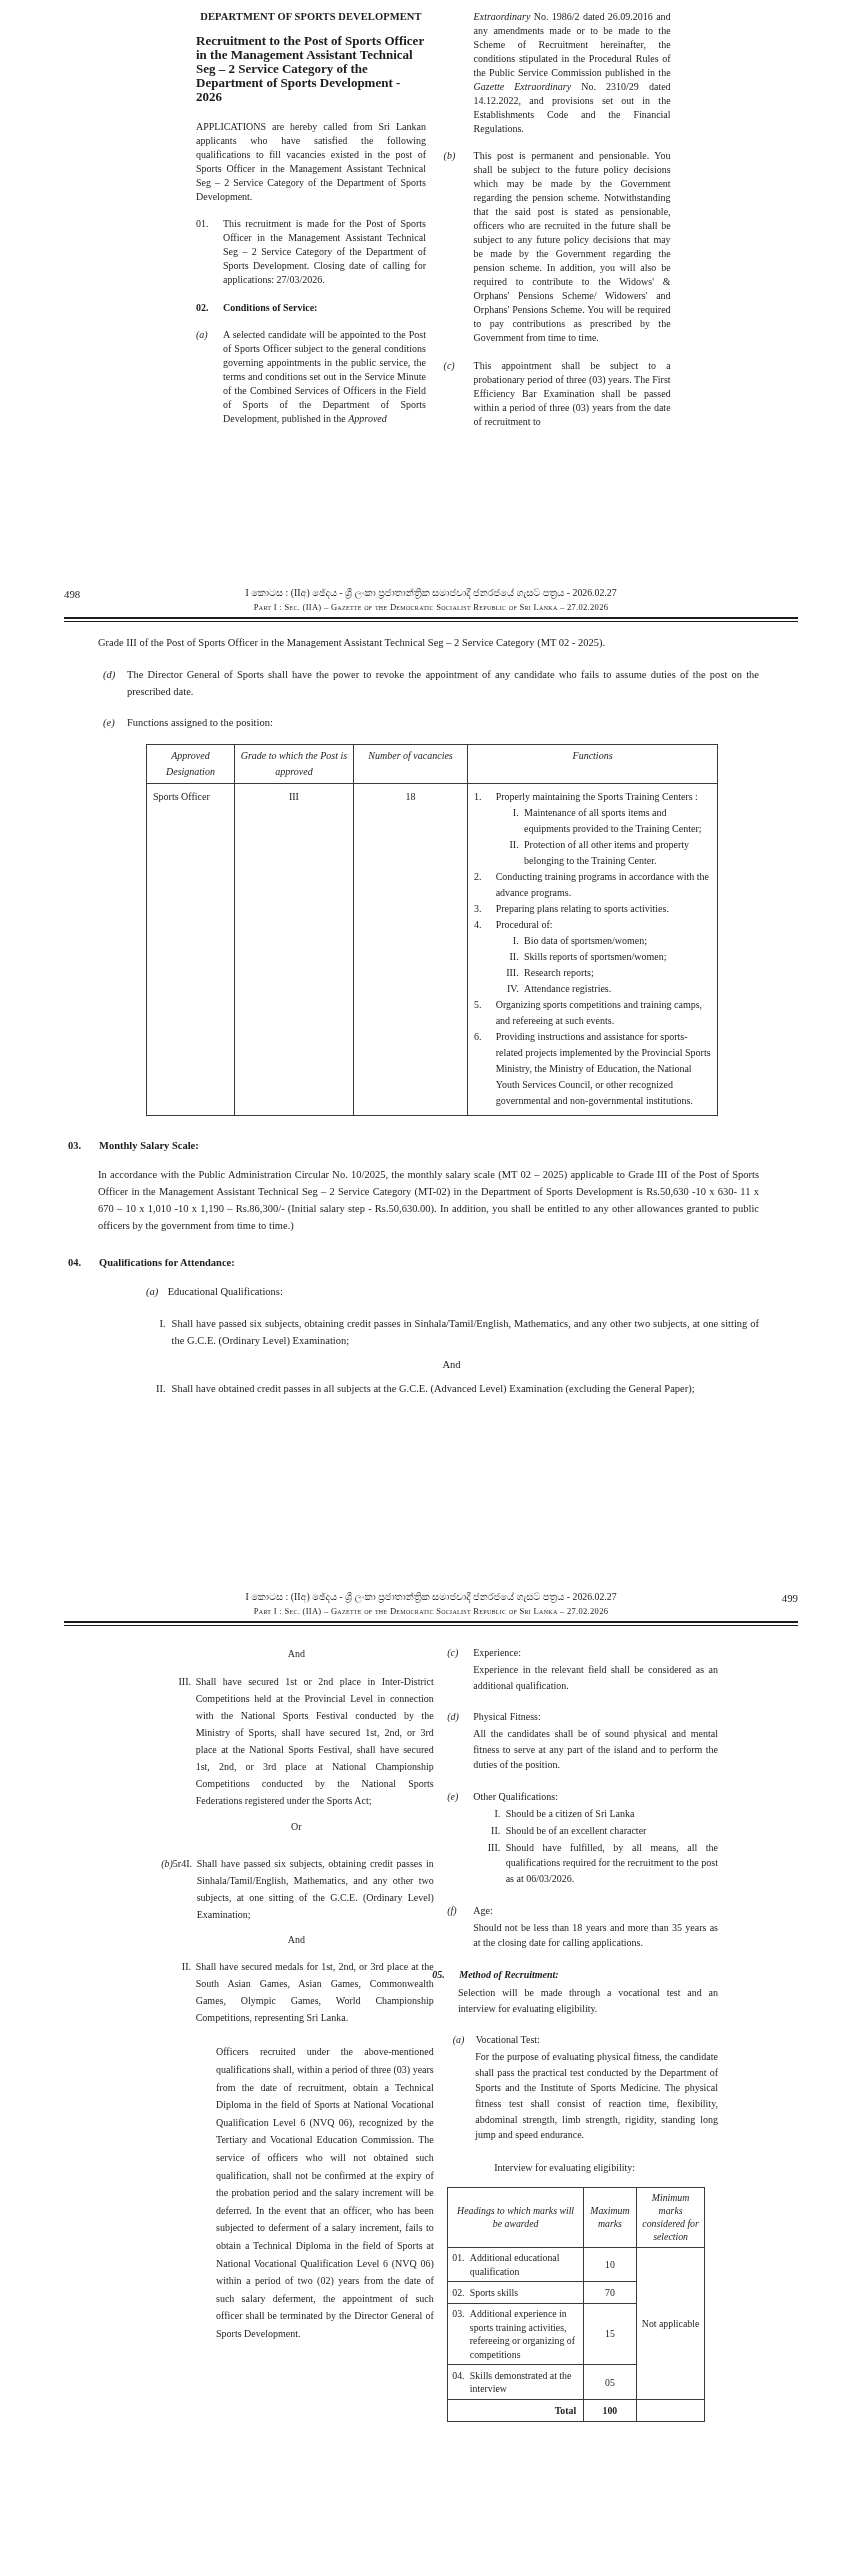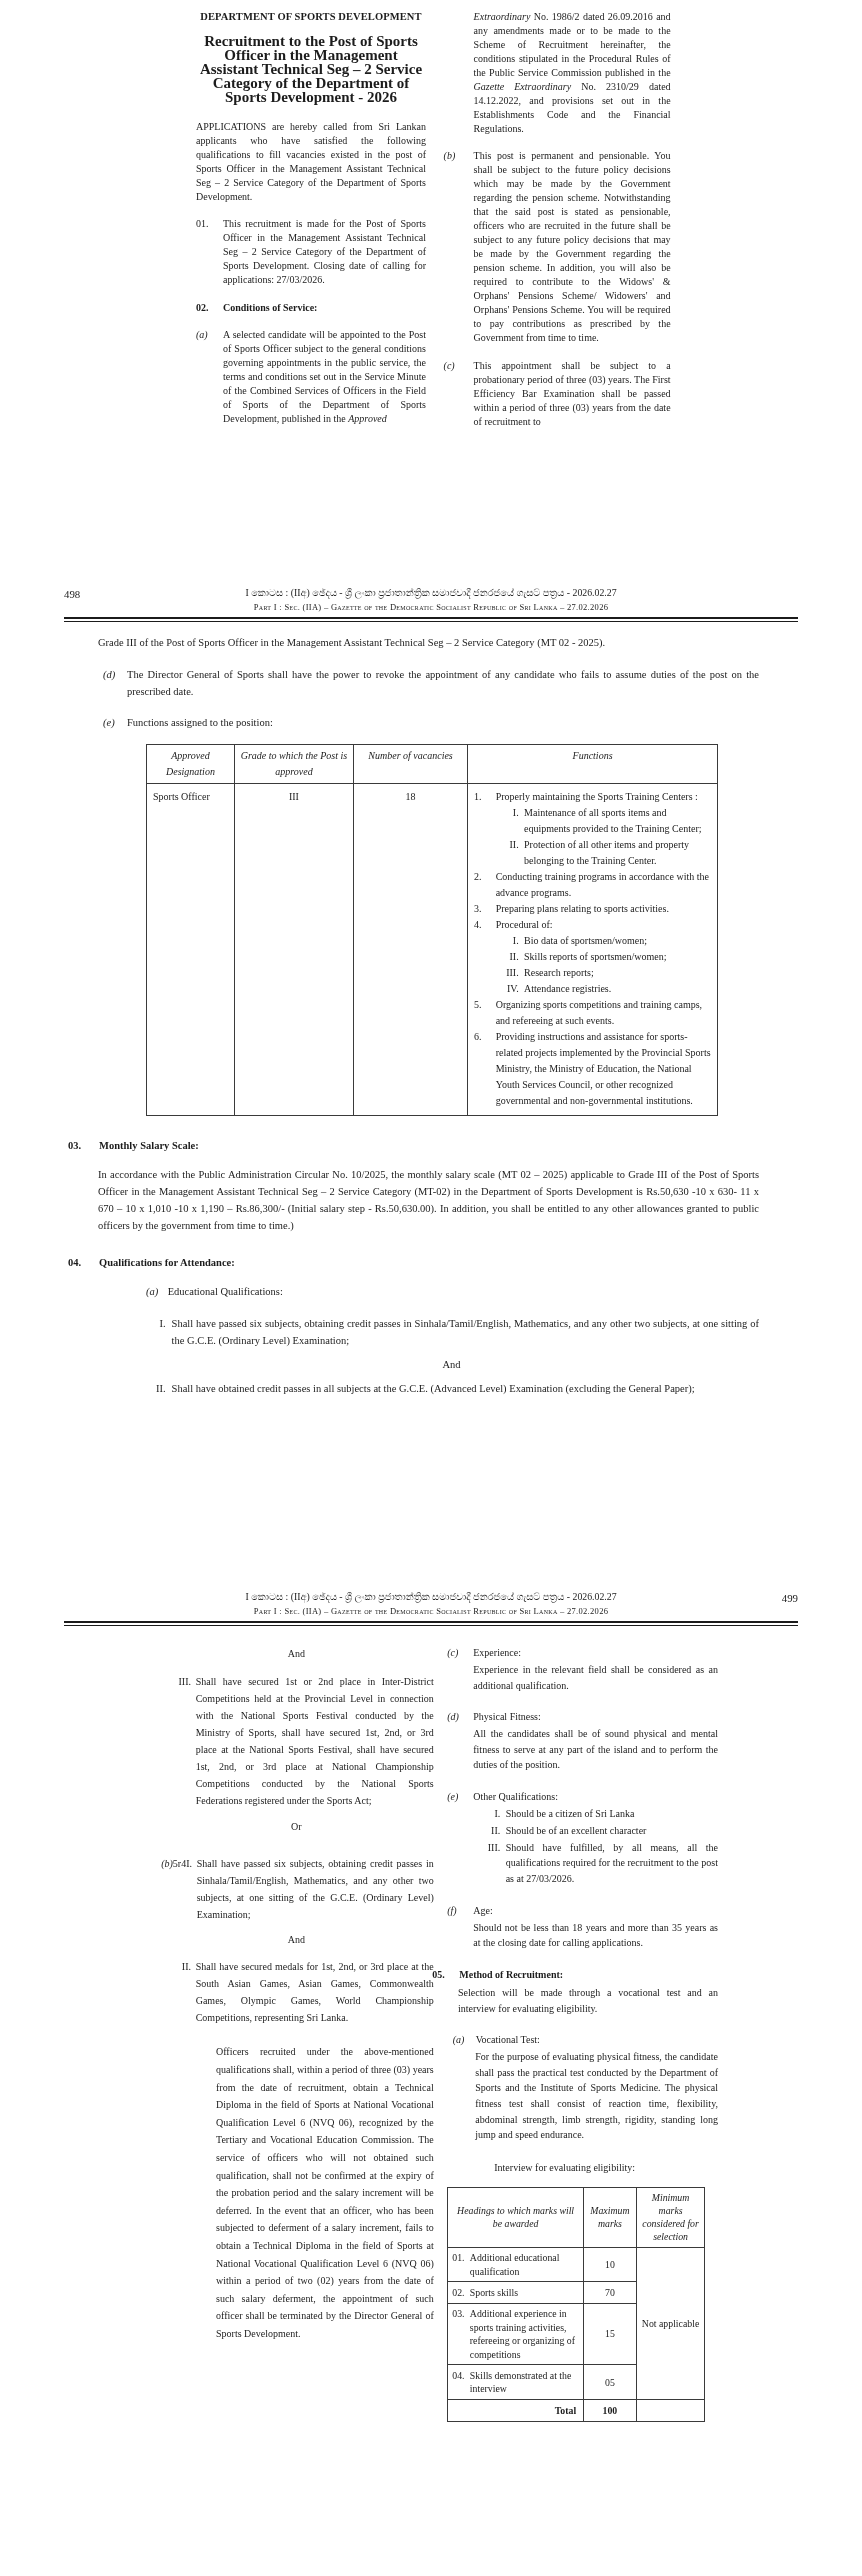--- a/index.html
+++ b/index.html
@@ -8,21 +8,21 @@
     position:relative; width:862px; height:2576px; background:#ffffff;
     font-family:"Liberation Serif","DejaVu Serif",serif; color:#1c1c1c;
     overflow:hidden;
   }
   .sec { position:absolute; }
 
   
   #p1 { top:9.5px; left:196px; width:475px; display:flex; gap:17.6px; font-size:10px; line-height:14px; }
   .c1 { width:230px; } .c2 { width:227px; }
   .dept { font-size:10.5px; font-weight:bold; text-align:center; margin:0 0 9.5px 0; letter-spacing:0.1px; }
-  .title { font-size:15px; font-weight:bold; text-align:center; line-height:14px; margin:10px 0 16px 0; }
+  .title { font-size:13px; font-weight:bold; text-align:left; line-height:14px; margin:10px 0 16px 0; }
   .jst { text-align:justify; margin:0 0 13.5px 0; }
   .hang { display:flex; margin:0 0 13.5px 0; }
   .hang .lb { flex:0 0 27px; }
   .hang .lb45 { flex:0 0 30px; }
   .hang p { margin:0; flex:1; text-align:justify; }
   .itl { font-style:italic; }
   .bld { font-weight:bold; }
   .ind45 { padding-left:30px; }
 
   
@@ -76,21 +76,21 @@
   .officers { margin:17.6px 0 0 57px; text-align:justify; line-height:17.6px; }
 
   .itm { margin:0 0 16px 0; }
   .itm .hrow { display:flex; }
   .itm .il { flex:0 0 26px; font-style:italic; }
   .itm .ih { flex:1; }
   .itm .body { margin:1.4px 0 0 26px; text-align:justify; }
   .eit { display:flex; margin:1.4px 0; }
   .eit .ern { flex:0 0 53px; text-align:right; padding-right:5.4px; }
   .eit .etx { flex:1; text-align:justify; }
-  .m05 { margin-left:-15px; }
+  .m05 { margin-left:-15px;font-style:italic; }
   .m05 .il5 { flex:0 0 27px; font-weight:bold; }
   .m05 .ih5 { flex:1; font-weight:bold; }
   .body05 { margin:2.7px 0 16px 10.8px; text-align:justify; }
   .varow { display:flex; margin-left:5.4px; }
   .varow .il { flex:0 0 23px; font-style:italic; }
   .vabody { margin:1.4px 0 17.6px 28px; text-align:justify; }
   .ivcap { margin:0 0 10.8px 47px; }
 
   table.it { border-collapse:collapse; width:258px; font-size:9.8px; border:1.4px solid #2b2b2b; margin-top:2.7px; }
   table.it th, table.it td { border:0.8px solid #3a3a3a; }
@@ -305,21 +305,21 @@
         <div class="eit">
           <span class="ern">I.</span>
           <span class="etx">Should be a citizen of Sri Lanka</span>
         </div>
         <div class="eit">
           <span class="ern">II.</span>
           <span class="etx">Should be of an excellent character</span>
         </div>
         <div class="eit">
           <span class="ern">III.</span>
-          <span class="etx">Should have fulfilled, by all means, all the qualifications required for the recruitment to the post as at 27/03/2026.</span>
+          <span class="etx">Should have fulfilled, by all means, all the qualifications required for the recruitment to the post as at 06/03/2026.</span>
         </div>
       </div>
 
       <div class="itm">
         <div class="hrow">
           <span class="il">(f)</span>
           <span class="ih">Age:</span>
         </div>
         <div class="body">Should not be less than 18 years and more than 35 years as at the closing date for calling applications.</div>
       </div>

